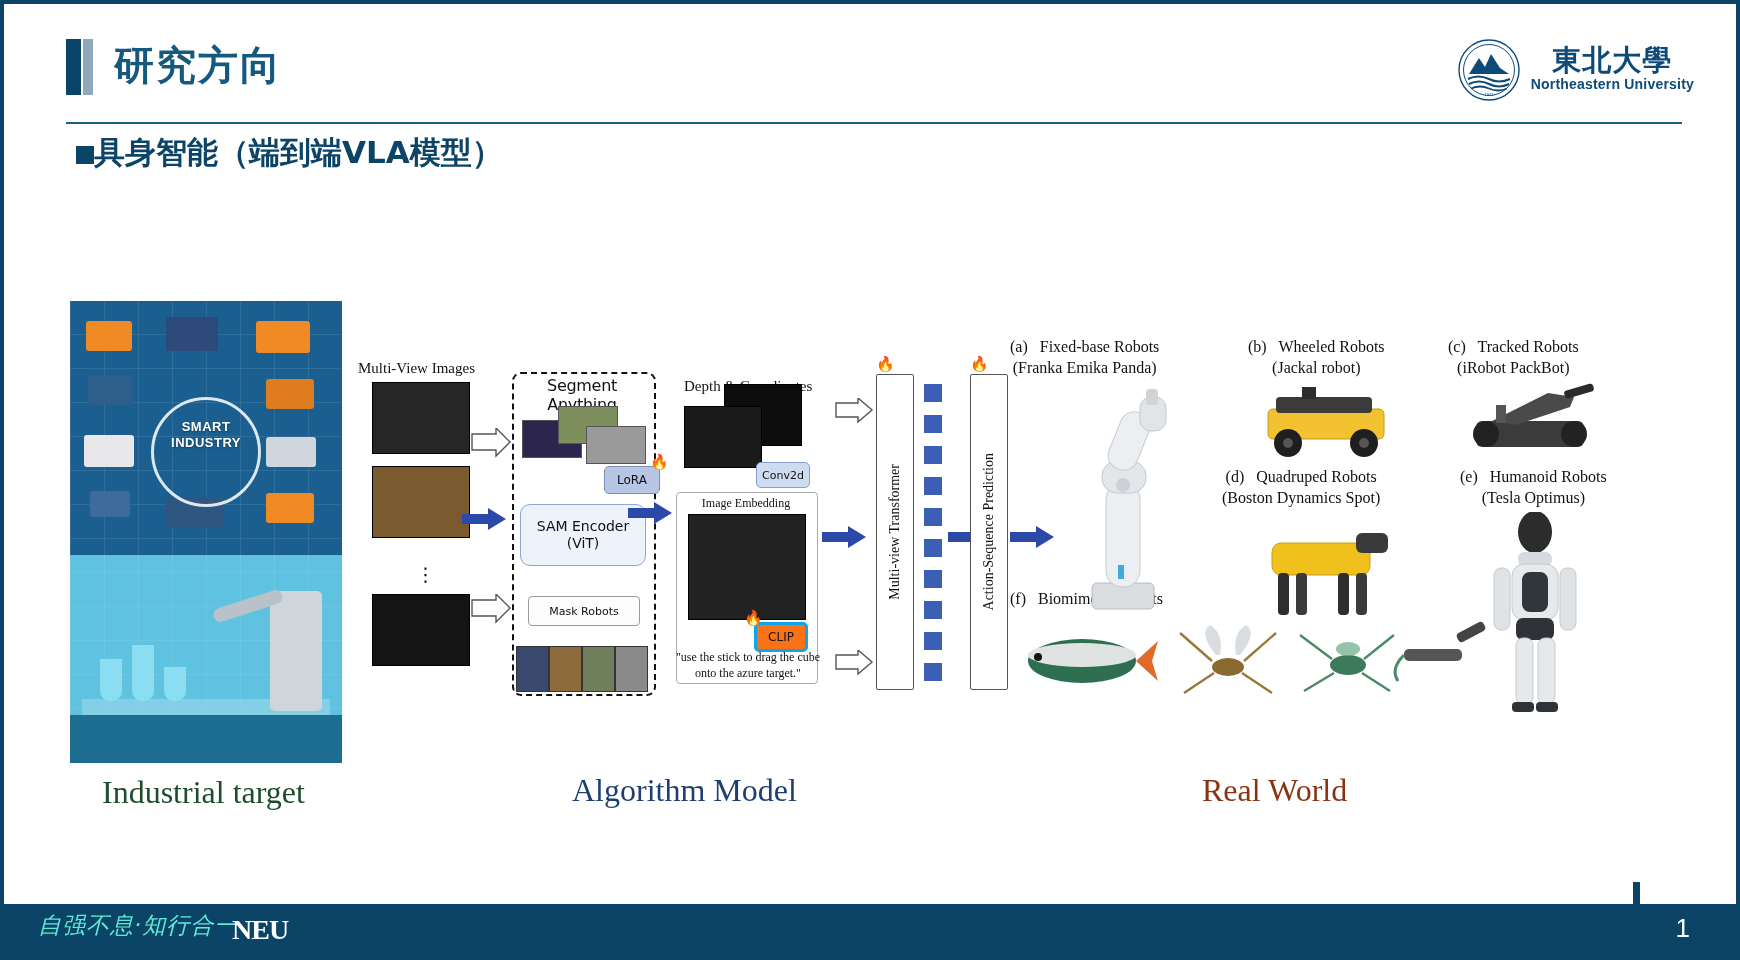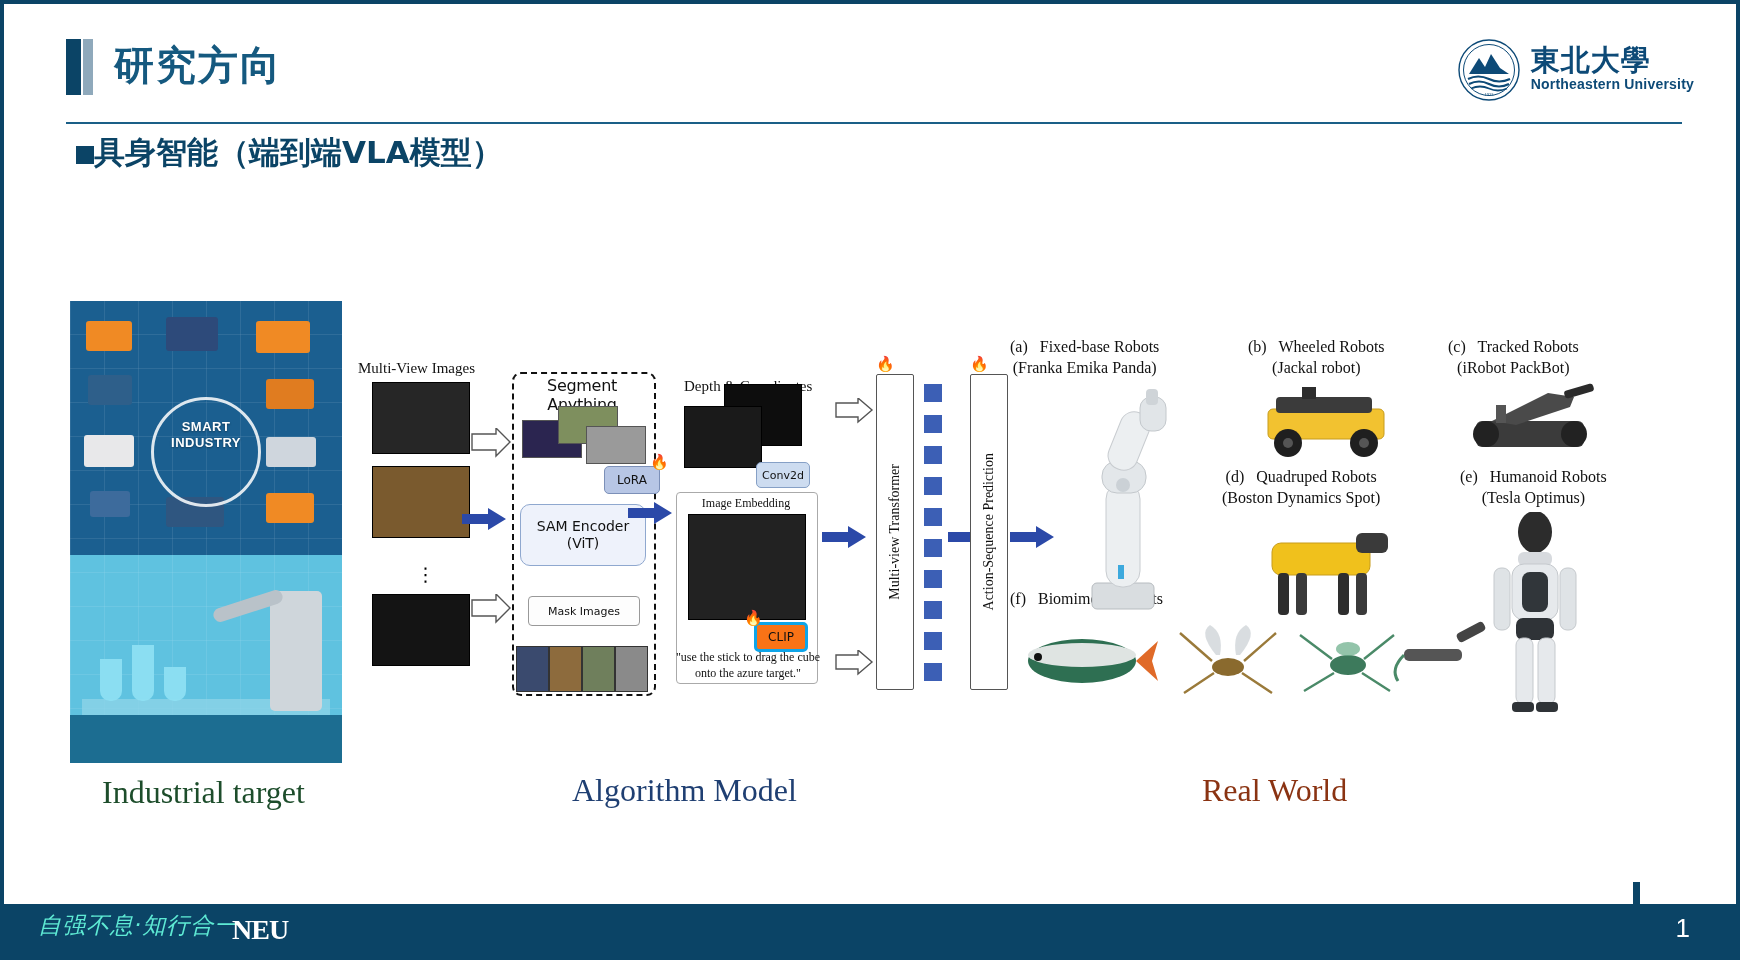--- a/index.html
+++ b/index.html
@@ -25,21 +25,21 @@
     position:absolute;left:110px;top:34px;
     font-size:40px;font-weight:bold;color:#15597f;
     letter-spacing:2px;white-space:nowrap;
     font-family:"DejaVu Sans","Liberation Sans",sans-serif;
   }
   .header-rule{position:absolute;left:62px;top:118px;width:1616px;height:2px;background:#1a5f87;}
 
   
   .logo{position:absolute;right:42px;top:30px;height:72px;display:flex;align-items:center;gap:10px;}
   .logo-emblem{width:64px;height:64px;flex:0 0 64px;}
-  .logo-text{display:flex;flex-direction:column;justify-content:center;}
+  .logo-text{display:flex;flex-direction:column;justify-content:center;text-align:center;}
   .logo-cn{
     font-size:29px;font-weight:bold;color:#0d4a77;line-height:1.0;
     letter-spacing:1px;font-family:"DejaVu Sans","Liberation Sans",sans-serif;
     white-space:nowrap;
   }
   .logo-en{
     font-size:14px;font-weight:bold;color:#0d4a77;line-height:1.35;
     letter-spacing:.2px;white-space:nowrap;
   }
 
@@ -286,21 +286,21 @@
       <div class="sam-enc">
         <div>
           <span>SAM Encoder</span><br>
           <span>(ViT)</span>
         </div>
       </div>
 
       <div class="lora-chip">LoRA</div>
       <div class="flame" style="left:292px;top:100px;">🔥</div>
 
-      <div class="mask-dec">Mask Images</div>
+      <div class="mask-dec">Mask Robots</div>
 
       <div class="seg-strip">
         <div style="background:#3a4a6e;"></div>
         <div style="background:#8d6b3d;"></div>
         <div style="background:#6f7f5c;"></div>
         <div style="background:#8a8a8a;"></div>
       </div>
 
       <div class="lbl" style="left:326px;top:24px;">Depth &amp; Coordinates</div>
       <div class="depth-stack">

